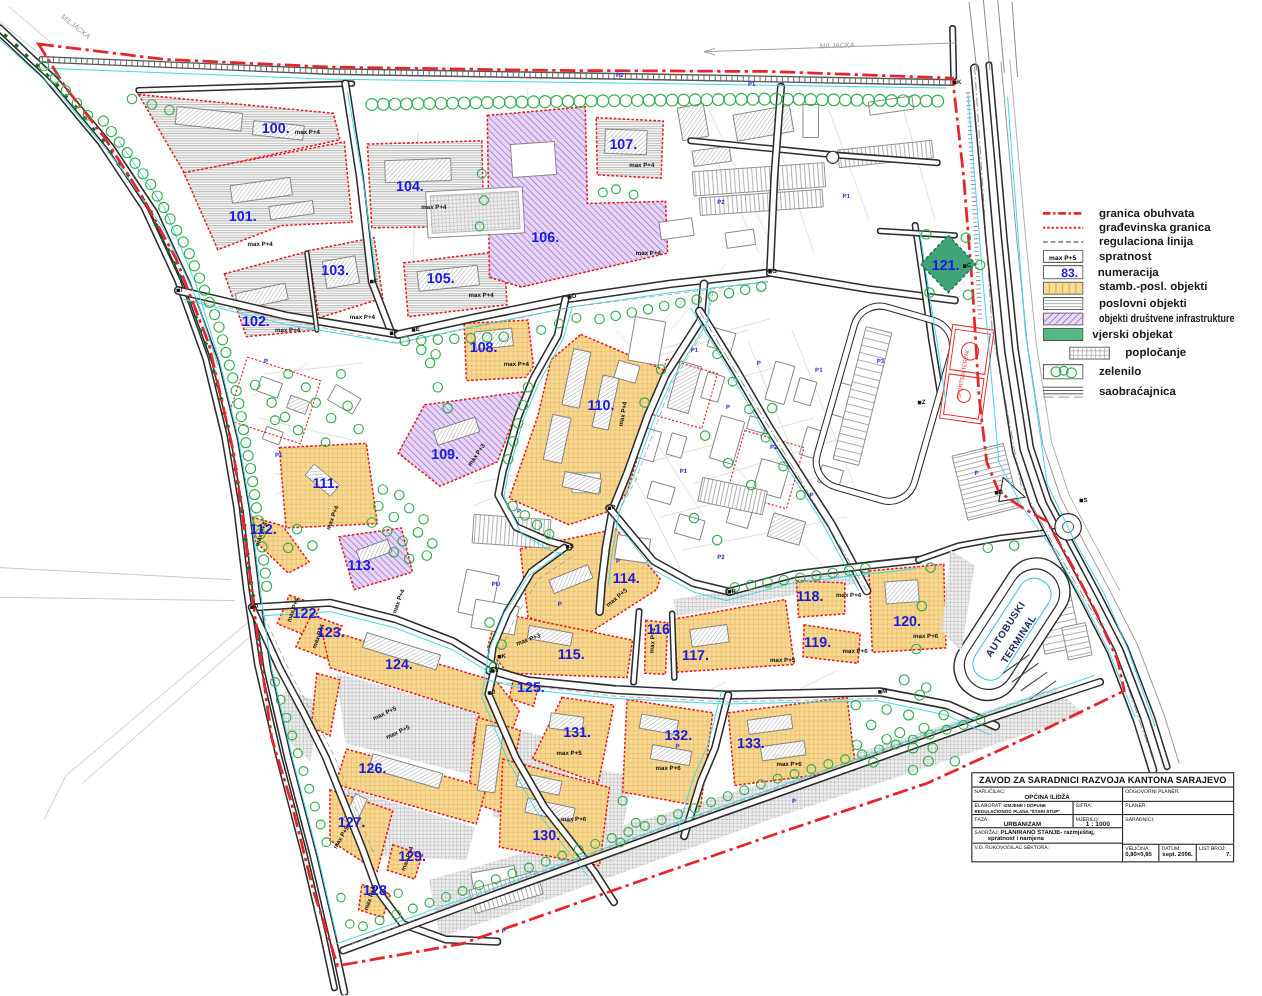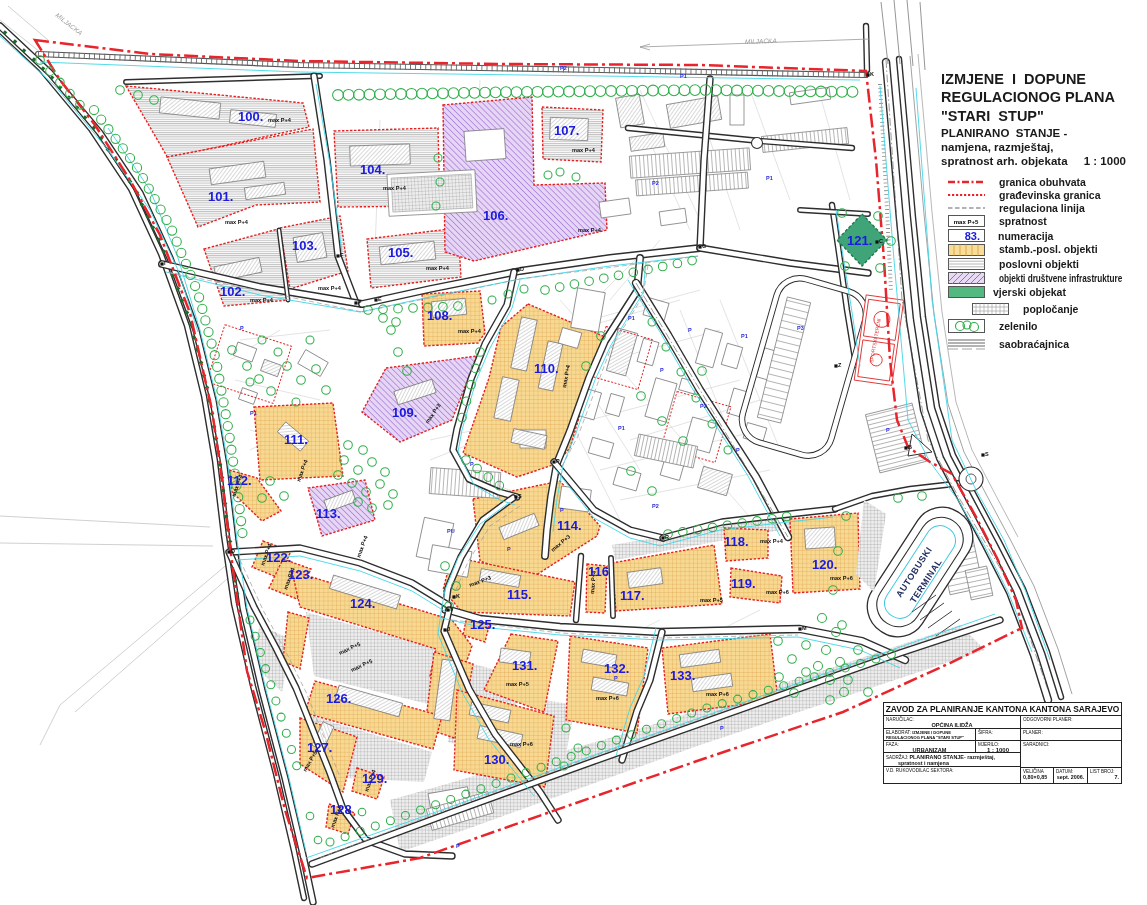--- a/index.html
+++ b/index.html
@@ -1402,30 +1402,24 @@
 
 <text x="604" y="673" class="num" font-size="13">132.</text>
 
 <text x="670" y="680" class="num" font-size="13">133.</text>
 
 <text x="847" y="245" class="num" font-size="13">121.</text>
       </g>
     </svg>
 
 
-<div style="position:absolute;left:941px;top:70px;width:206px;">
-
-<div style="font-weight:bold;font-size:14.5px;line-height:1.27;color:#1a1a1a;">IZMJENE&nbsp; I&nbsp; DOPUNE<br>REGULACIONOG PLANA<br>"STARI&nbsp; STUP"</div>
-
-<div style="font-weight:bold;font-size:11.5px;line-height:1.2;margin-top:2px;color:#1a1a1a;">PLANIRANO&nbsp; STANJE -<br>namjena, razmještaj,<br>spratnost arh. objekata <span style="margin-left:13px;">1 : 1000</span></div>
-</div>
 
 <div style="position:absolute;left:948px;top:175px;width:200px;font-size:10.5px;font-weight:bold;color:#1a1a1a;">
 
-<div style="display:flex;align-items:center;height:13px;margin-top:0px;">
+<div style="display:flex;align-items:center;height:13px;margin-top:12px;">
         <div style="width:37px;flex:0 0 37px;display:flex;align-items:center;">
           <svg width="37" height="10" viewBox="0 0 37 10">
             <line x1="0" y1="5" x2="37" y2="5" stroke="#e8252c" stroke-width="2.4" stroke-dasharray="7 2.5 2 2.5"></line>
           </svg>
         </div>
         <div style="margin-left:14px;white-space:nowrap;">granica obuhvata</div>
       </div>
 
 <div style="display:flex;align-items:center;height:13px;margin-top:0px;">
         <div style="width:37px;flex:0 0 37px;display:flex;align-items:center;">
@@ -1534,21 +1528,21 @@
           </svg>
         </div>
         <div style="margin-left:14px;white-space:nowrap;">saobraćajnica</div>
       </div>
 </div>
 
 
 
 <div style="position:absolute;left:883px;top:702px;width:239px;height:82px;border:1.6px solid #222;background:#fff;font-size:4.6px;color:#111;box-sizing:border-box;">
 
- <div style="height:12px;border-bottom:1px solid #222;display:flex;align-items:center;justify-content:center;font-size:8.4px;font-weight:bold;white-space:nowrap;">ZAVOD ZA PLANIRANJE KANTONA KANTONA SARAJEVO</div>
+ <div style="height:12px;border-bottom:1px solid #222;display:flex;align-items:center;justify-content:center;font-size:8.4px;font-weight:bold;white-space:nowrap;">ZAVOD ZA SARADNICI RAZVOJA KANTONA SARAJEVO</div>
  <div style="display:flex;height:67px;">
   <div style="width:137px;border-right:1px solid #222;box-sizing:border-box;">
 
    <div style="height:13px;border-bottom:1px solid #222;padding:1px 2px;box-sizing:border-box;">NARUČILAC:<div style="font-size:5.6px;font-weight:bold;text-align:center;">OPĆINA ILIDŽA</div></div>
 
    <div style="height:12px;border-bottom:1px solid #222;display:flex;box-sizing:border-box;">
      <div style="width:92px;border-right:1px solid #222;padding:1px 2px;box-sizing:border-box;">ELABORAT: <span style="font-weight:bold;font-size:4.1px;">IZMJENE I DOPUNE REGULACIONOG PLANA "STARI STUP"</span></div>
      <div style="flex:1;padding:1px 2px;">ŠIFRA:</div>
    </div>
 

